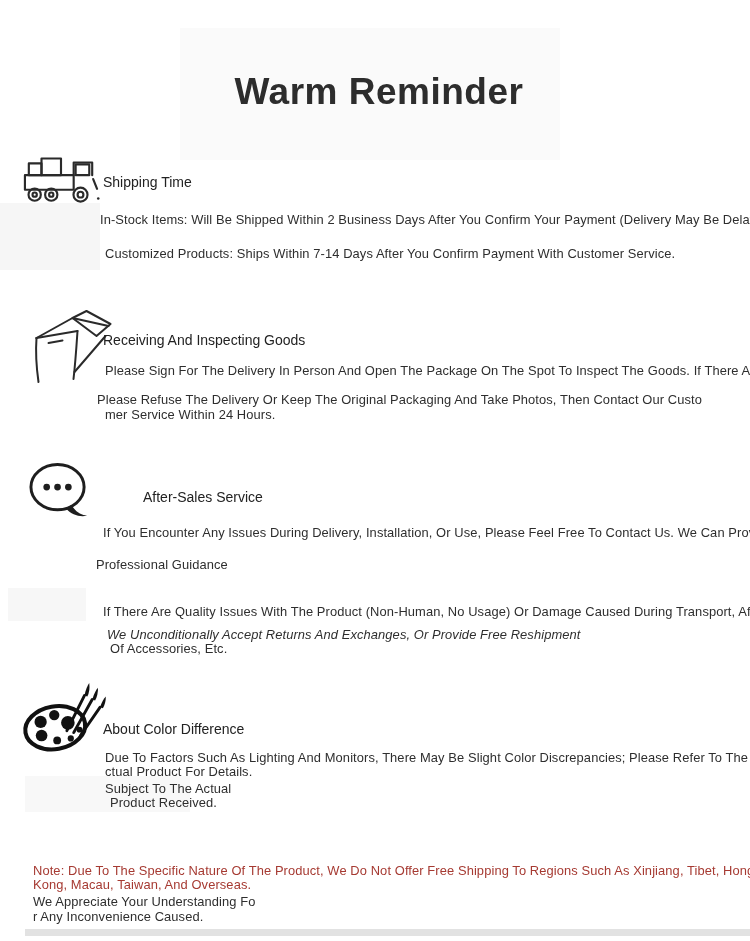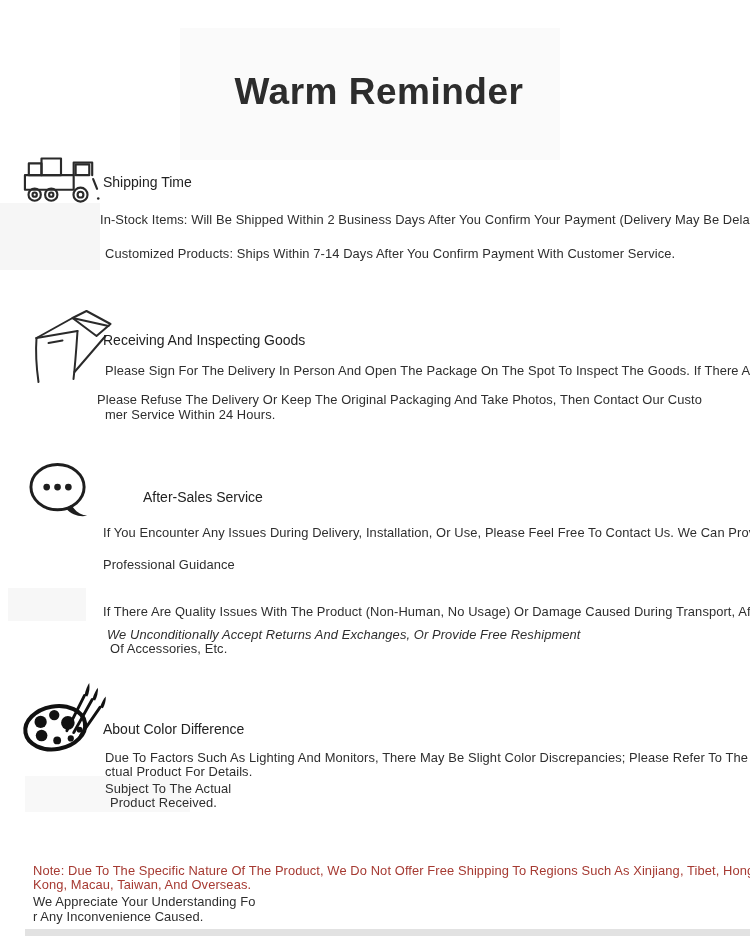--- a/index.html
+++ b/index.html
@@ -88,21 +88,21 @@
     <svg viewBox="0 0 66 62" xmlns="http://www.w3.org/2000/svg">
       <ellipse cx="31" cy="27" rx="27" ry="23" fill="none" stroke="#1e1e1e" stroke-width="3"></ellipse>
       <path d="M45 45 C49 52 55 55.5 61 56 C54 58 45 55 40 49 Z" fill="#1e1e1e"></path>
       <circle cx="20" cy="27" r="3.4" fill="#1e1e1e"></circle>
       <circle cx="31" cy="27" r="3.4" fill="#1e1e1e"></circle>
       <circle cx="42" cy="27" r="3.4" fill="#1e1e1e"></circle>
     </svg>
   </div>
   <div class="heading" style="left:95px; top:489px;margin-left:48px;">After-Sales Service</div>
   <div class="line" style="left:103px; top:525px;">If You Encounter Any Issues During Delivery, Installation, Or Use, Please Feel Free To Contact Us. We Can Provide As</div>
-  <div class="line" style="left:103px; top:557px;">Professional Guidance</div>
+  <div class="line" style="left:96px; top:557px;">Professional Guidance</div>
   <div class="line" style="left:103px; top:604px;">If There Are Quality Issues With The Product (Non-Human, No Usage) Or Damage Caused During Transport, After C</div>
   <div class="line" style="left:107px; top:627px;font-style:italic;">We Unconditionally Accept Returns And Exchanges, Or Provide Free Reshipment</div>
   <div class="line" style="left:110px; top:641px;">Of Accessories, Etc.</div>
 
   <div class="icon" style="left:17px; top:682px; width:92px; height:72px;">
     <svg viewBox="0 0 92 74" xmlns="http://www.w3.org/2000/svg">
       <ellipse cx="38" cy="47" rx="31" ry="22" fill="none" stroke="#111111" stroke-width="4.2" transform="rotate(-10 38 47)"></ellipse>
       <g fill="#111111">
         <circle cx="23" cy="41" r="6.3"></circle>
         <circle cx="37" cy="34" r="5.3"></circle>

